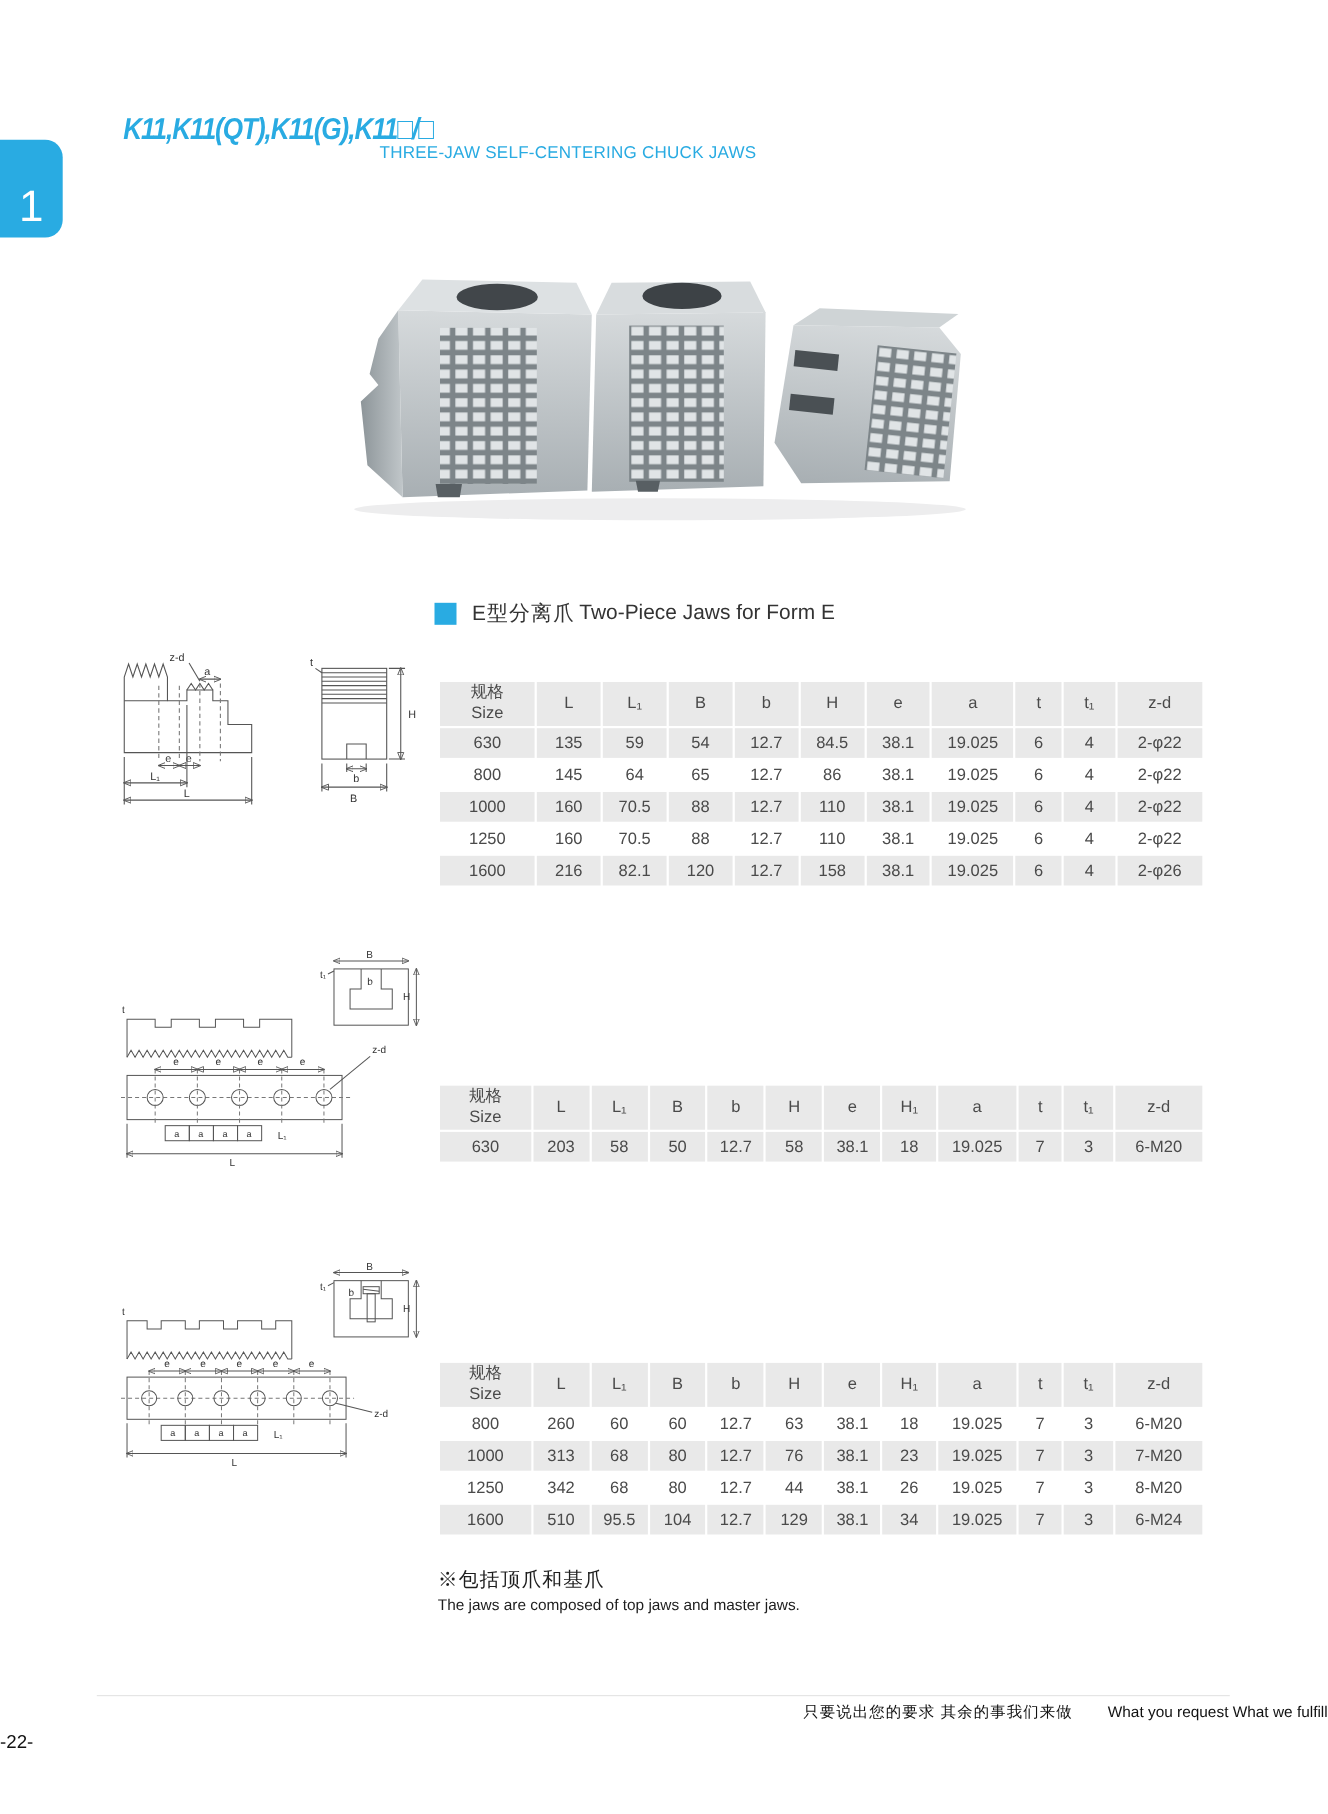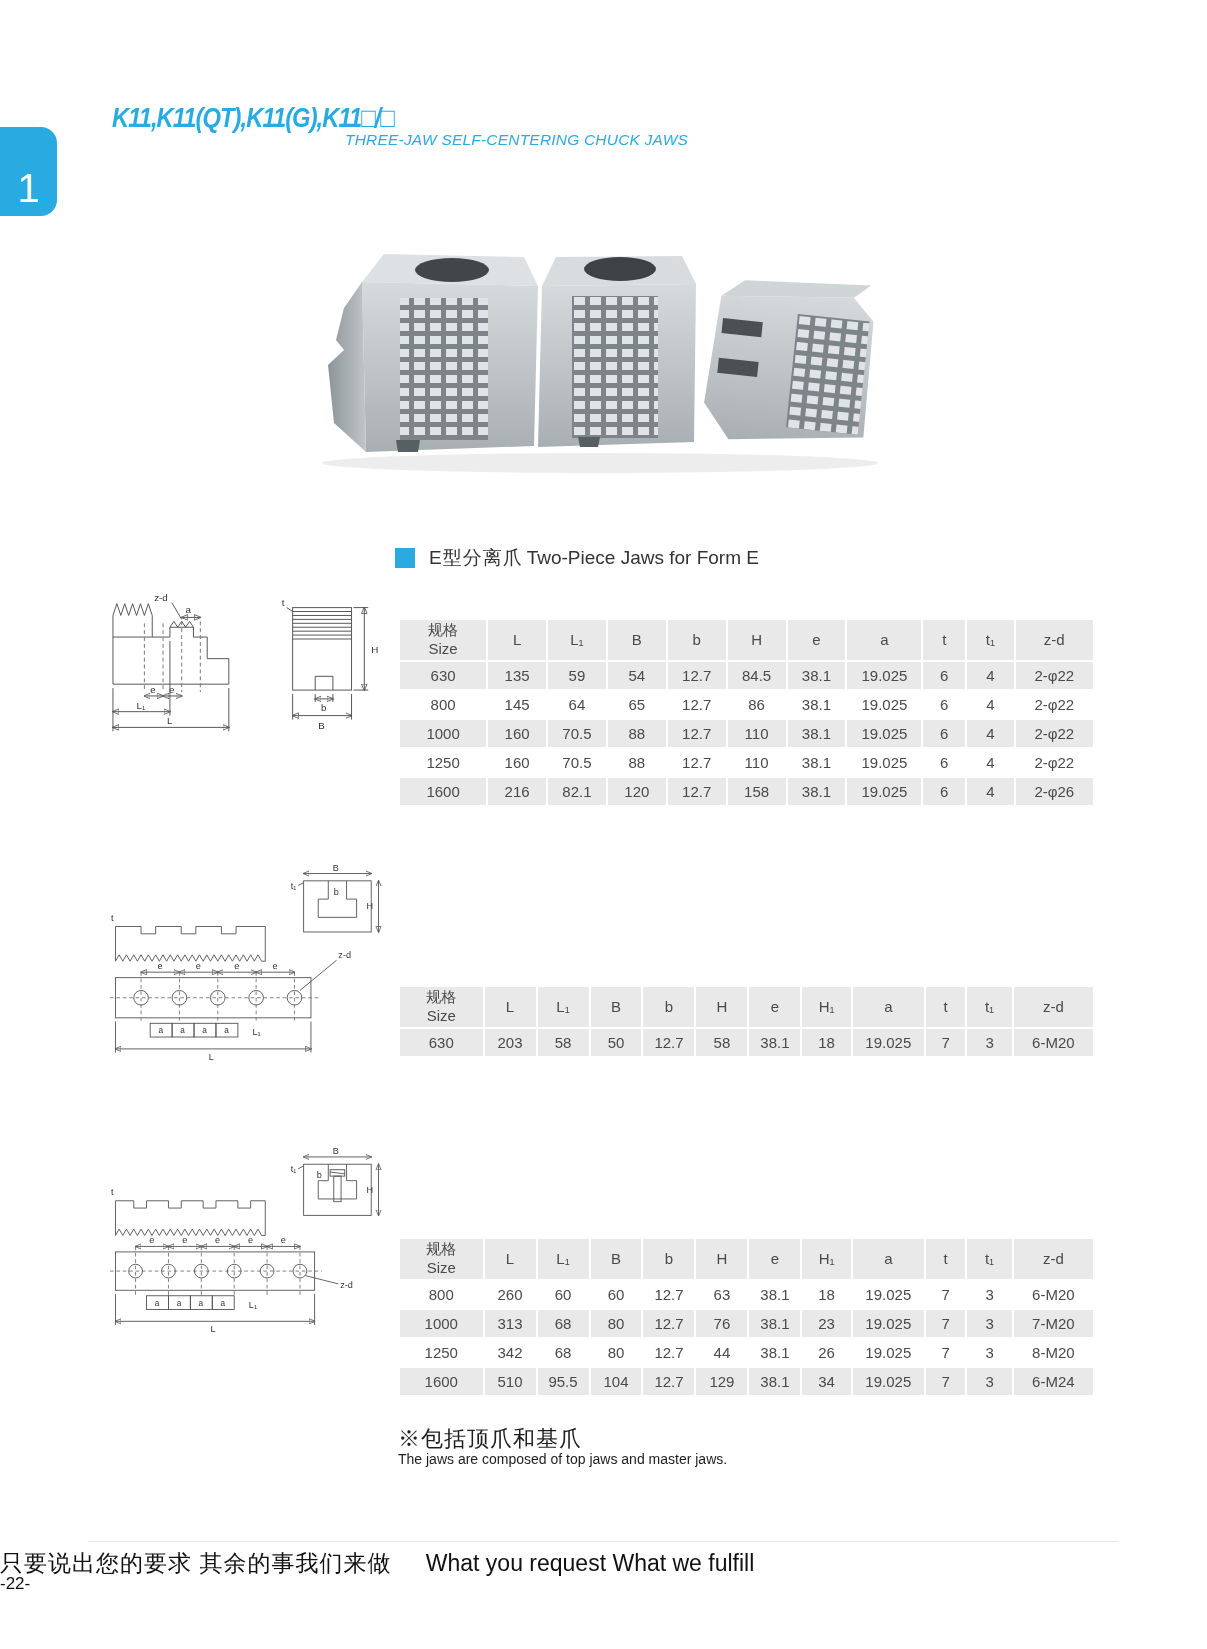--- a/index.html
+++ b/index.html
@@ -19,21 +19,21 @@
     position:absolute; left:112px; top:102px;
     color:#29abe2; font-size:25px; font-weight:bold; font-style:italic;
     letter-spacing:-1px; transform:scale(0.95,1.1); transform-origin:left top; white-space:nowrap;
   }
   .title-cn {
     position:absolute; left:345px; top:88px; color:#29abe2;
     font-size:30px; font-weight:600; letter-spacing:3px; white-space:nowrap;
   }
   .title-en {
     position:absolute; left:345px; top:131px; color:#29abe2;
-    font-size:15.5px; letter-spacing:0.2px; white-space:nowrap;font-style:italic;
+    font-size:15.5px; letter-spacing:0.2px; white-space:nowrap;
   }
   
   .photo { position:absolute; left:300px; top:230px; width:600px; height:248px; }
   
   .section-head {
     position:absolute; left:395px; top:545px; display:flex; align-items:center;
     font-size:19px; color:#333;
   }
   .section-bullet { width:20px; height:20px; background:#29abe2; margin-right:14px; flex:0 0 auto; }
   .section-cn { margin-right:4px; letter-spacing:1px; }
@@ -58,25 +58,25 @@
   
   .dwg { position:absolute; }
   #drawing1 { left:100px; top:586px; width:292px; height:162px; }
   #drawing2 { left:110px; top:856px; width:274px; height:236px; }
   #drawing3 { left:110px; top:1140px; width:274px; height:222px; }
   .dwg path, .dwg line, .dwg rect, .dwg circle, .dwg polyline { stroke:#555; fill:none; stroke-width:1; }
   .dwg .dash { stroke-dasharray:4 3; stroke:#777; }
   .dwg text { font:10px "Liberation Sans", sans-serif; fill:#333; stroke:none; }
   .dwg .abox text { font-size:9px; }
   
-  .note-cn { position:absolute; left:398px; top:1424px; font-size:22px; color:#1d1d1d; letter-spacing:1px; }
+  .note-cn { position:absolute; left:398px; top:1424px; font-size:18px; color:#1d1d1d; letter-spacing:1px; }
   .note-en { position:absolute; left:398px; top:1451px; font-size:14px; color:#1d1d1d; }
   
   .footer-rule { position:absolute; left:88px; top:1541px; width:1030px; border-top:1px solid #e3e3e3; }
-  .slogan { position:absolute; left:0; top:1548px; width:100%; text-align:left; font-size:23px; color:#111; }
+  .slogan { position:absolute; left:0; top:1548px; width:100%; text-align:right; font-size:14px; color:#111; }
   .slogan .cn { margin-right:28px; letter-spacing:1px; }
   .page-num { position:absolute; left:0; top:1574px; width:100%; font-size:17px; color:#111; }
 </style>
 </head>
 <body>
 
 <div class="page">
 
   <div class="side-tab">
     <span>1</span>

